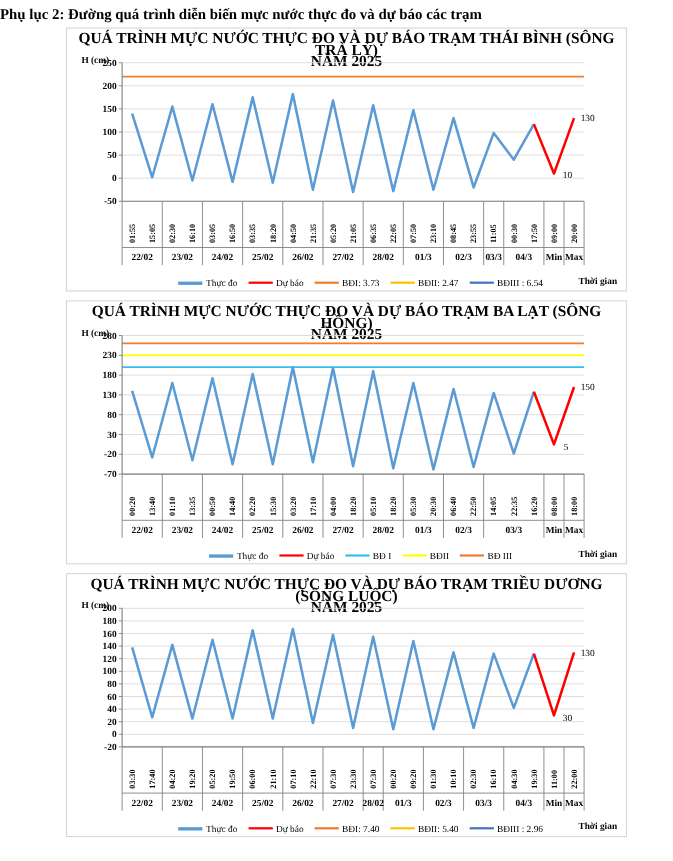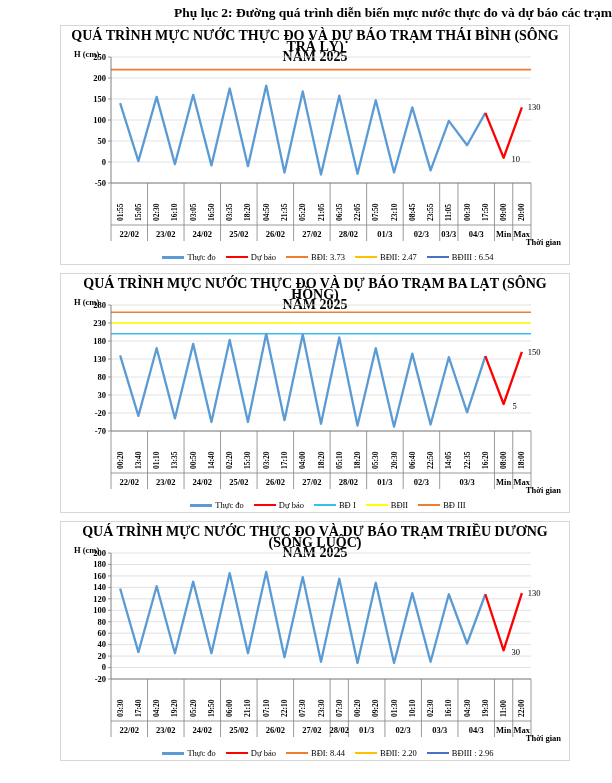--- a/index.html
+++ b/index.html
@@ -1,31 +1,31 @@
 <!DOCTYPE html>
 <html><head>
 <meta charset="utf-8">
 <style>
   html,body{margin:0;padding:0;}
   body{width:612px;height:783px;background:#fff;font-family:"Liberation Serif",serif;color:#000;overflow:hidden;}
-  .page-title{text-align:right;font-weight:bold;font-size:13.5px;padding:5px 0 3px 0;}
+  .page-title{text-align:left;font-weight:bold;font-size:13.5px;padding:5px 0 3px 0;}
   #charts{padding-top:1px;}
   .chart-box{position:relative;width:508px;height:238px;margin:0 0 8px 60px;border:1px solid #D6D6D6;background:#fff;}
   .chart-title{text-align:center;font-weight:bold;font-size:14px;line-height:10.5px;padding-top:5px;}
   .h-label{position:absolute;left:13px;top:23px;font-weight:bold;font-size:8.5px;}
   .plot{position:absolute;left:0;top:26px;}
   .plot text{font-family:"Liberation Serif",serif;fill:#000;}
   .tick{font-size:8.5px;font-weight:bold;}
   .timelab{font-size:7.5px;font-weight:bold;}
   .datelab{font-size:8.5px;font-weight:bold;}
   .anno{font-size:8.5px;}
   .legend-row{position:absolute;left:0;right:0;bottom:2px;height:14px;display:flex;justify-content:center;align-items:flex-end;gap:10px;font-size:8.5px;padding-left:26px;}
   .legend-item{display:flex;align-items:center;gap:3px;white-space:nowrap;}
   .legend-swatch{display:inline-block;width:22px;}
-  .time-label{position:absolute;right:8px;bottom:17px;font-weight:bold;font-size:8.5px;}
+  .time-label{position:absolute;right:8px;bottom:4px;font-weight:bold;font-size:8.5px;}
 </style>
 </head>
 <body>
 
 <div class="page-title">Phụ lục 2: Đường quá trình diễn biến mực nước thực đo và dự báo các trạm</div>
 <div id="charts">
     <div class="chart-box">
       <div class="chart-title">
         <div>QUÁ TRÌNH MỰC NƯỚC THỰC ĐO VÀ DỰ BÁO TRẠM THÁI BÌNH (SÔNG TRÀ LÝ)</div>
         <div>NĂM 2025</div>
@@ -355,25 +355,25 @@
         <span class="legend-item">
           <span class="legend-swatch" style="background: rgb(91, 155, 213); height: 3px;"></span>
           <span>Thực đo</span>
         </span>
         <span class="legend-item">
           <span class="legend-swatch" style="background: rgb(255, 0, 0); height: 2px;"></span>
           <span>Dự báo</span>
         </span>
         <span class="legend-item">
           <span class="legend-swatch" style="background: rgb(237, 125, 49); height: 2px;"></span>
-          <span>BĐI: 8.44</span>
+          <span>BĐI: 7.40</span>
         </span>
         <span class="legend-item">
           <span class="legend-swatch" style="background: rgb(255, 192, 0); height: 2px;"></span>
-          <span>BĐII: 2.20</span>
+          <span>BĐII: 5.40</span>
         </span>
         <span class="legend-item">
           <span class="legend-swatch" style="background: rgb(68, 114, 196); height: 2px;"></span>
           <span>BĐIII : 2.96</span>
         </span>
       </div>
       <span class="time-label">Thời gian</span>
     </div>
   </div>
 

